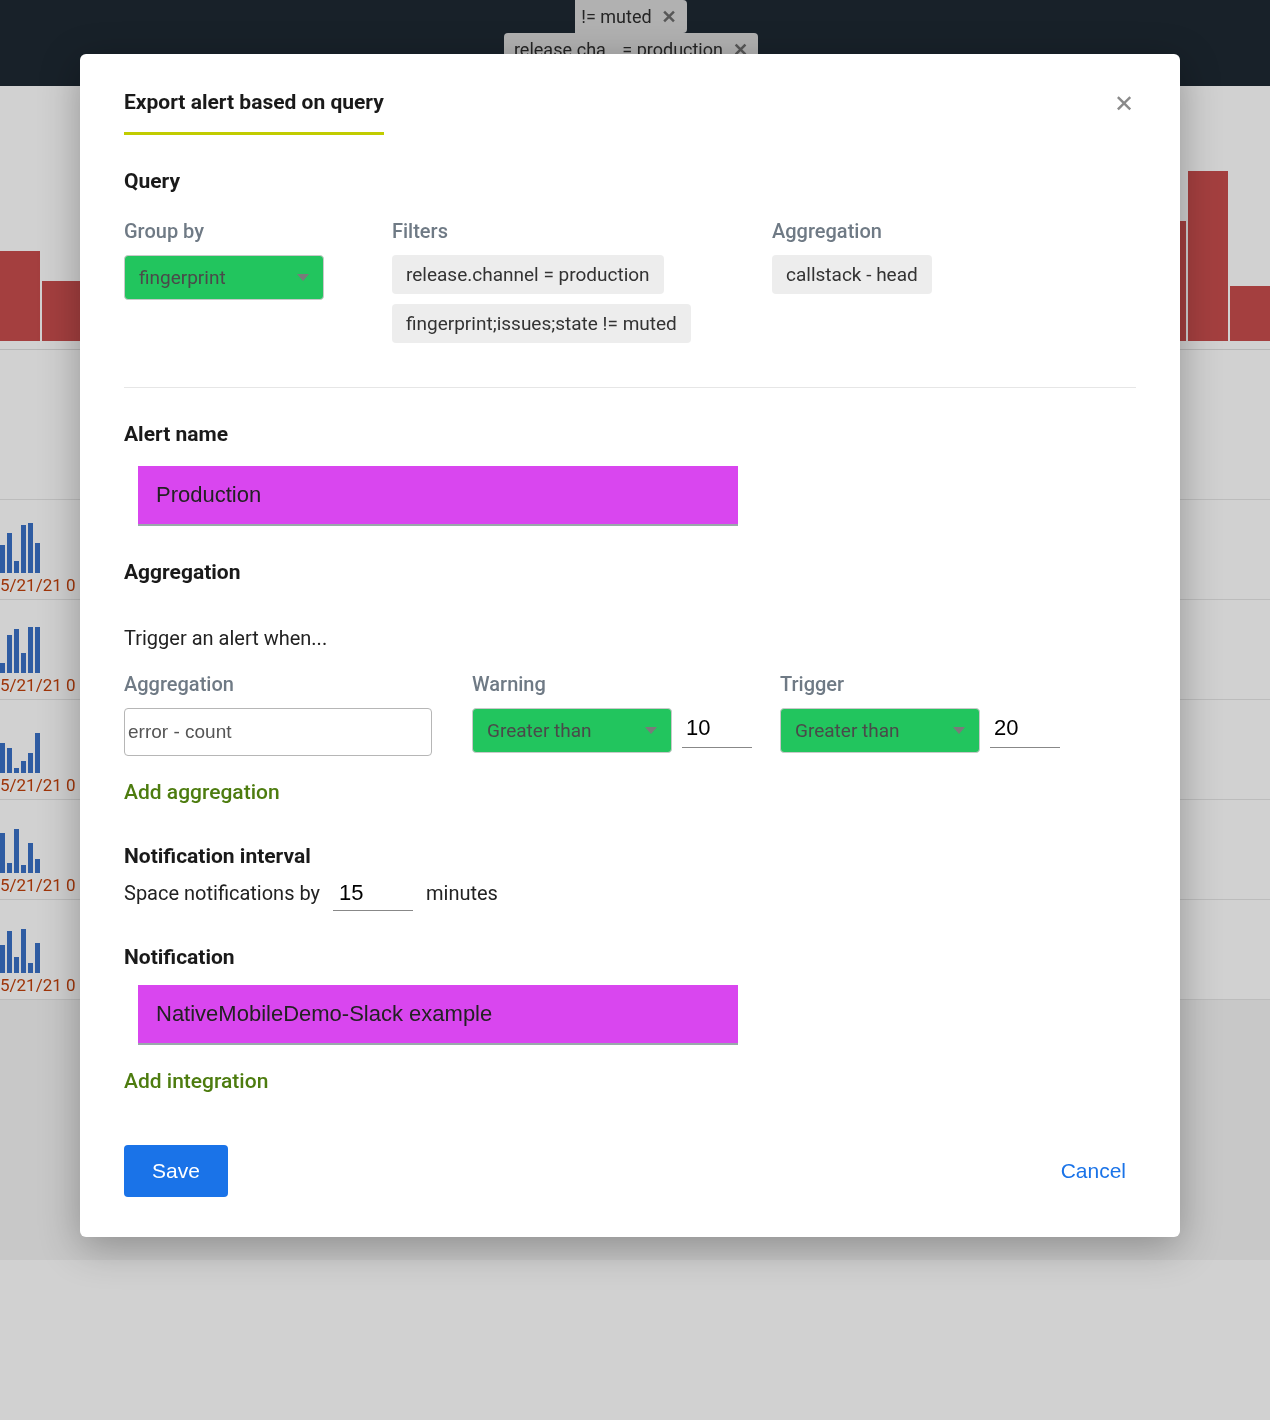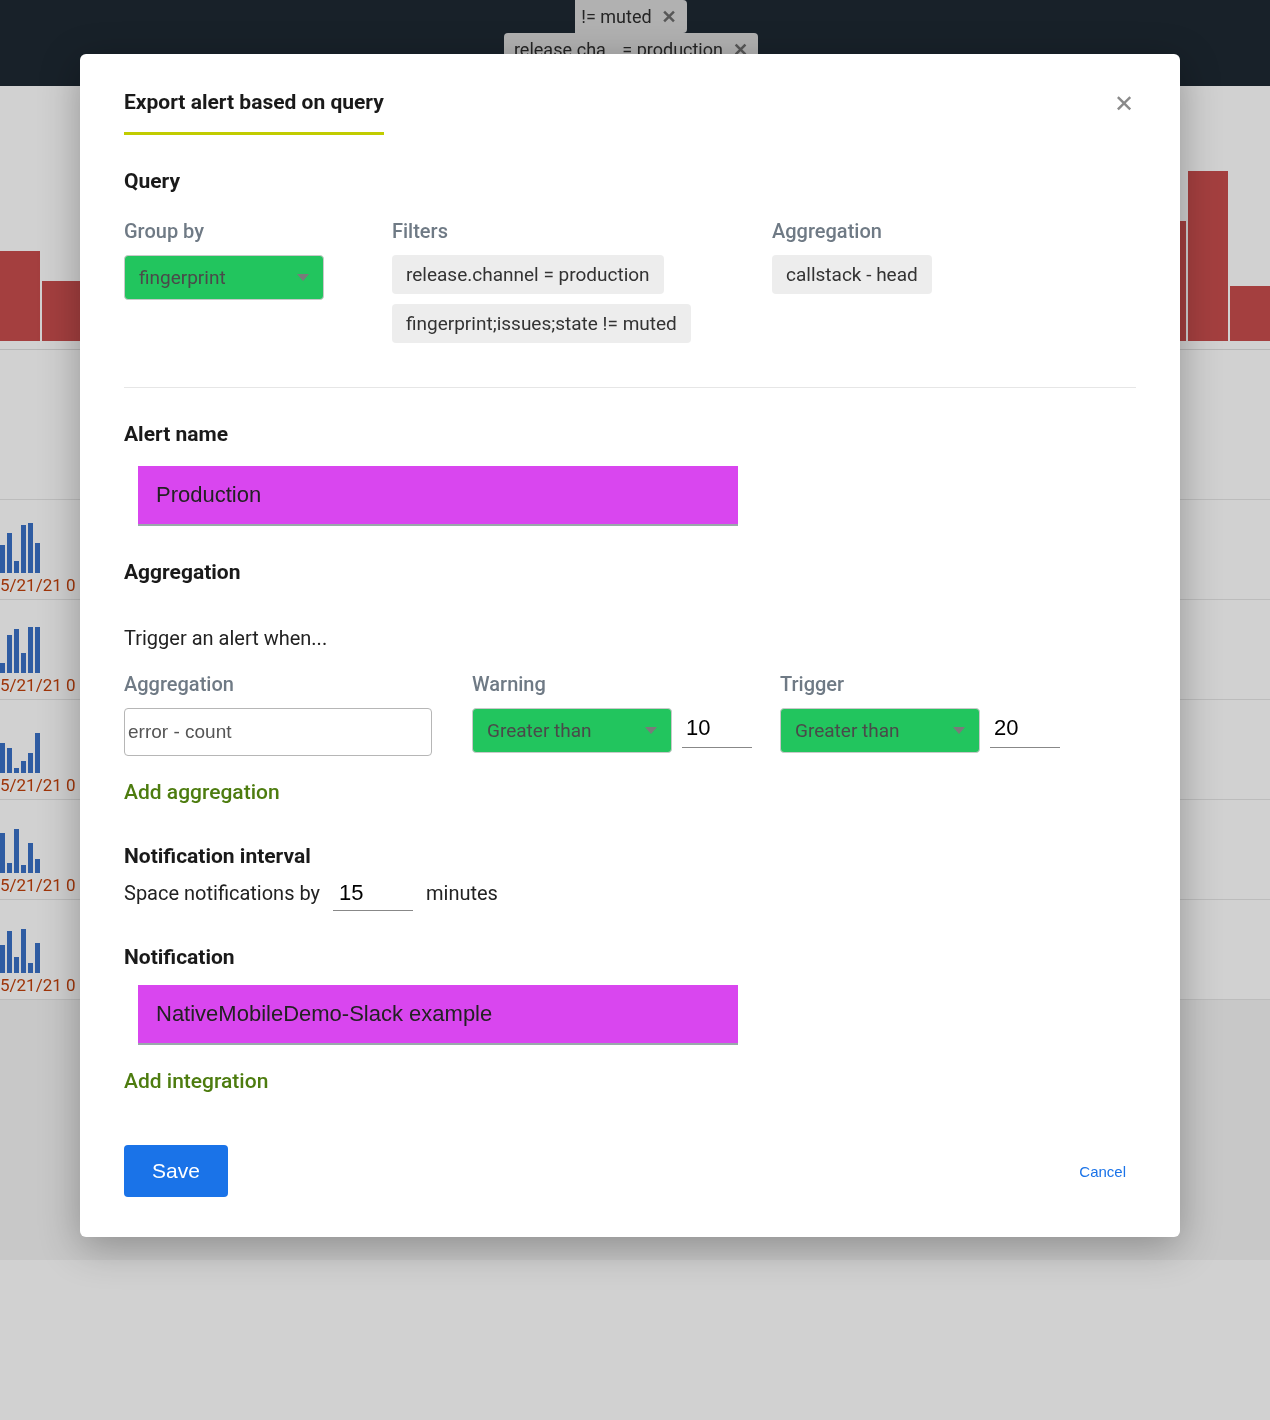--- a/index.html
+++ b/index.html
@@ -48,21 +48,21 @@
   .bigfield{ width:600px; background:#d946ef; border:none; border-bottom:2px solid #9aa; padding:16px 18px; font-size:22px; color:#222; outline:none;margin-left:14px;}
   .inline-input{ border:none; border-bottom:1px solid #888; width:80px; font-size:22px; text-align:left; padding:2px 6px 4px 6px; margin:0 8px; outline:none;}
   .plain{ font-size:20px; color:#222;}
   .thresh-row{ display:flex; gap:28px; align-items:flex-start; margin-top:22px;}
   .thcol{}
   .agginput{ border:1px solid #b6b6b6; border-radius:4px; padding:12px 3px; width:308px; font-size:19px; color:#555; outline:none;}
   .numsmall{ border:none; border-bottom:1px solid #888; width:70px; font-size:22px; padding:2px 4px 6px 4px; margin-left:10px; outline:none; vertical-align:middle;}
   .link{ color:#4d7c0f; font-size:21px; font-weight:500; cursor:pointer; display:inline-block; padding:6px 0; margin-top:18px;}
   .footer{ display:flex; justify-content:space-between; align-items:center; margin-top:46px;}
   .btn-primary{ background:#1a73e8; color:#fff; border:none; border-radius:4px; font-size:21px; font-weight:500; padding:14px 28px; cursor:pointer;}
-  .btn-cancel{ background:none; border:none; color:#1a73e8; font-size:15px; font-weight:500; padding:14px 10px; cursor:pointer;}
+  .btn-cancel{ background:none; border:none; color:#1a73e8; font-size:21px; font-weight:500; padding:14px 10px; cursor:pointer;}
   .selwrap{ display:inline-flex; align-items:center;}
 </style>
 </head>
 <body>
 
 <div class="stage">
   <div class="topbar">
     <div class="chip first">
       <span>!= muted</span>
       <span class="x">✕</span>

